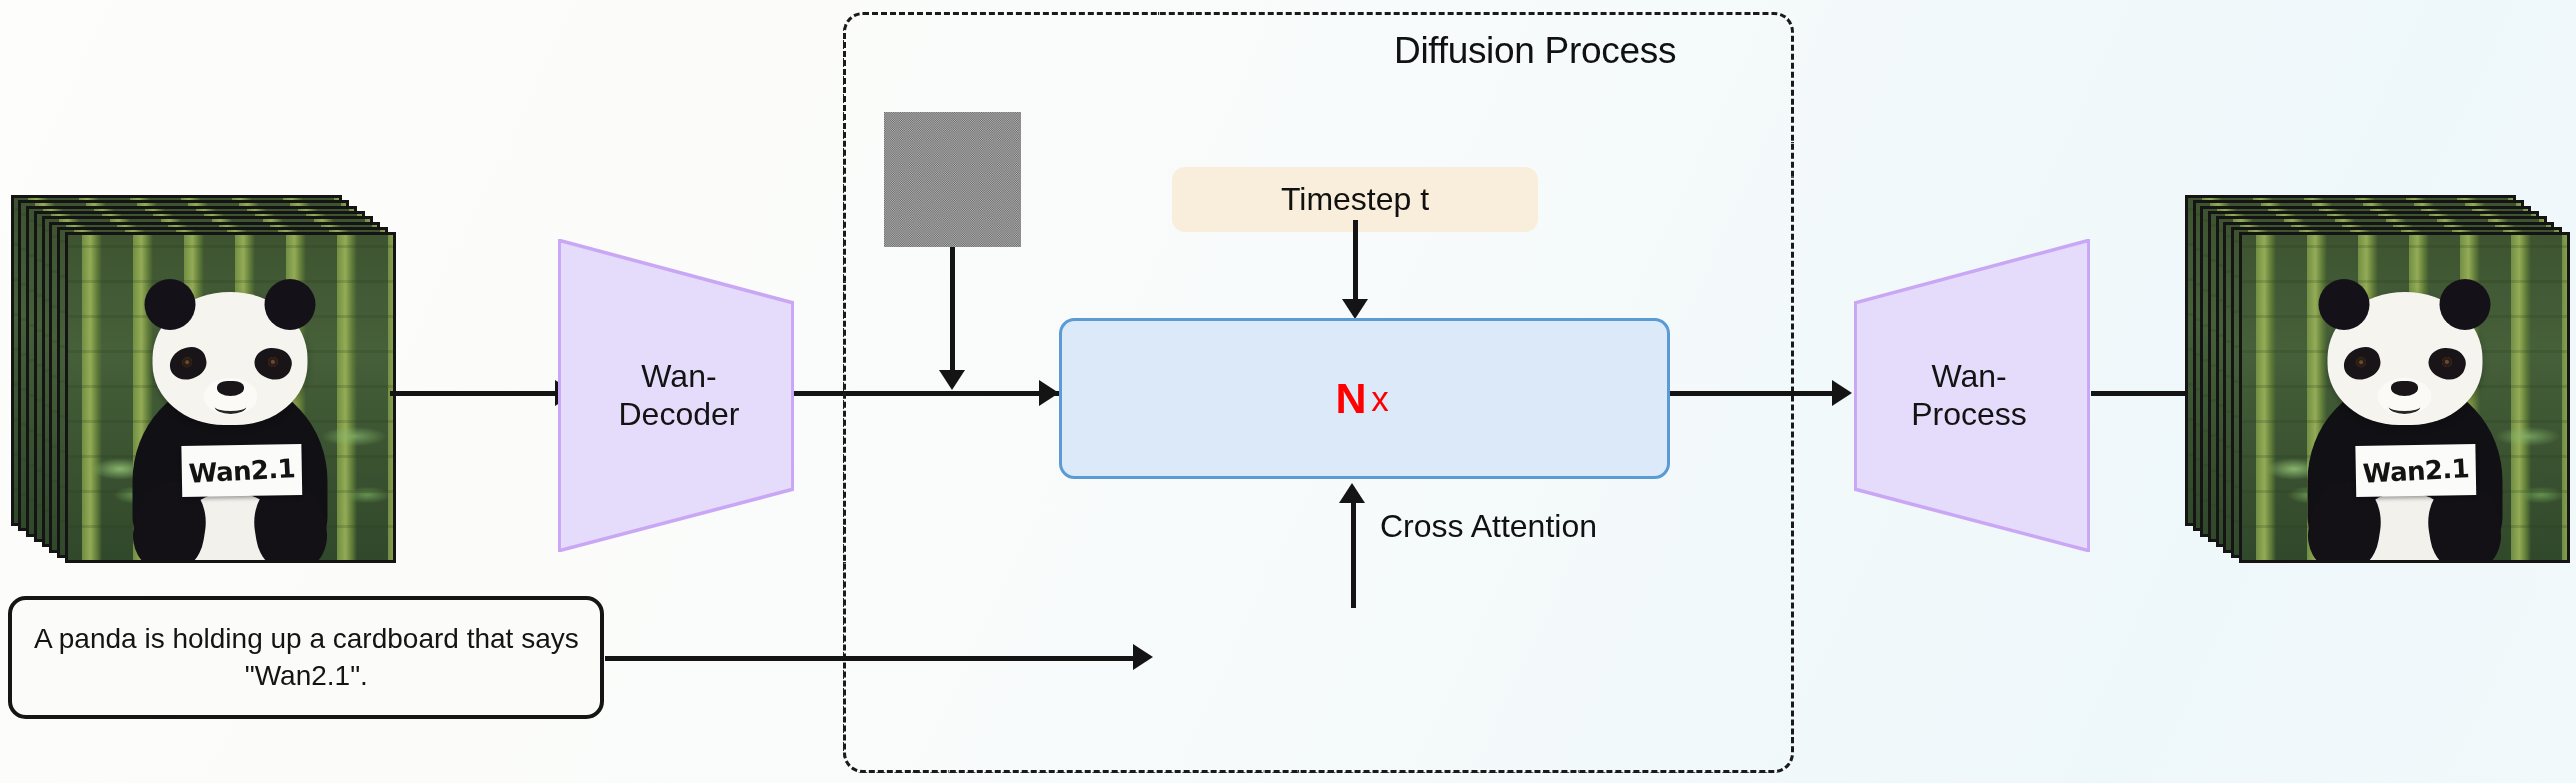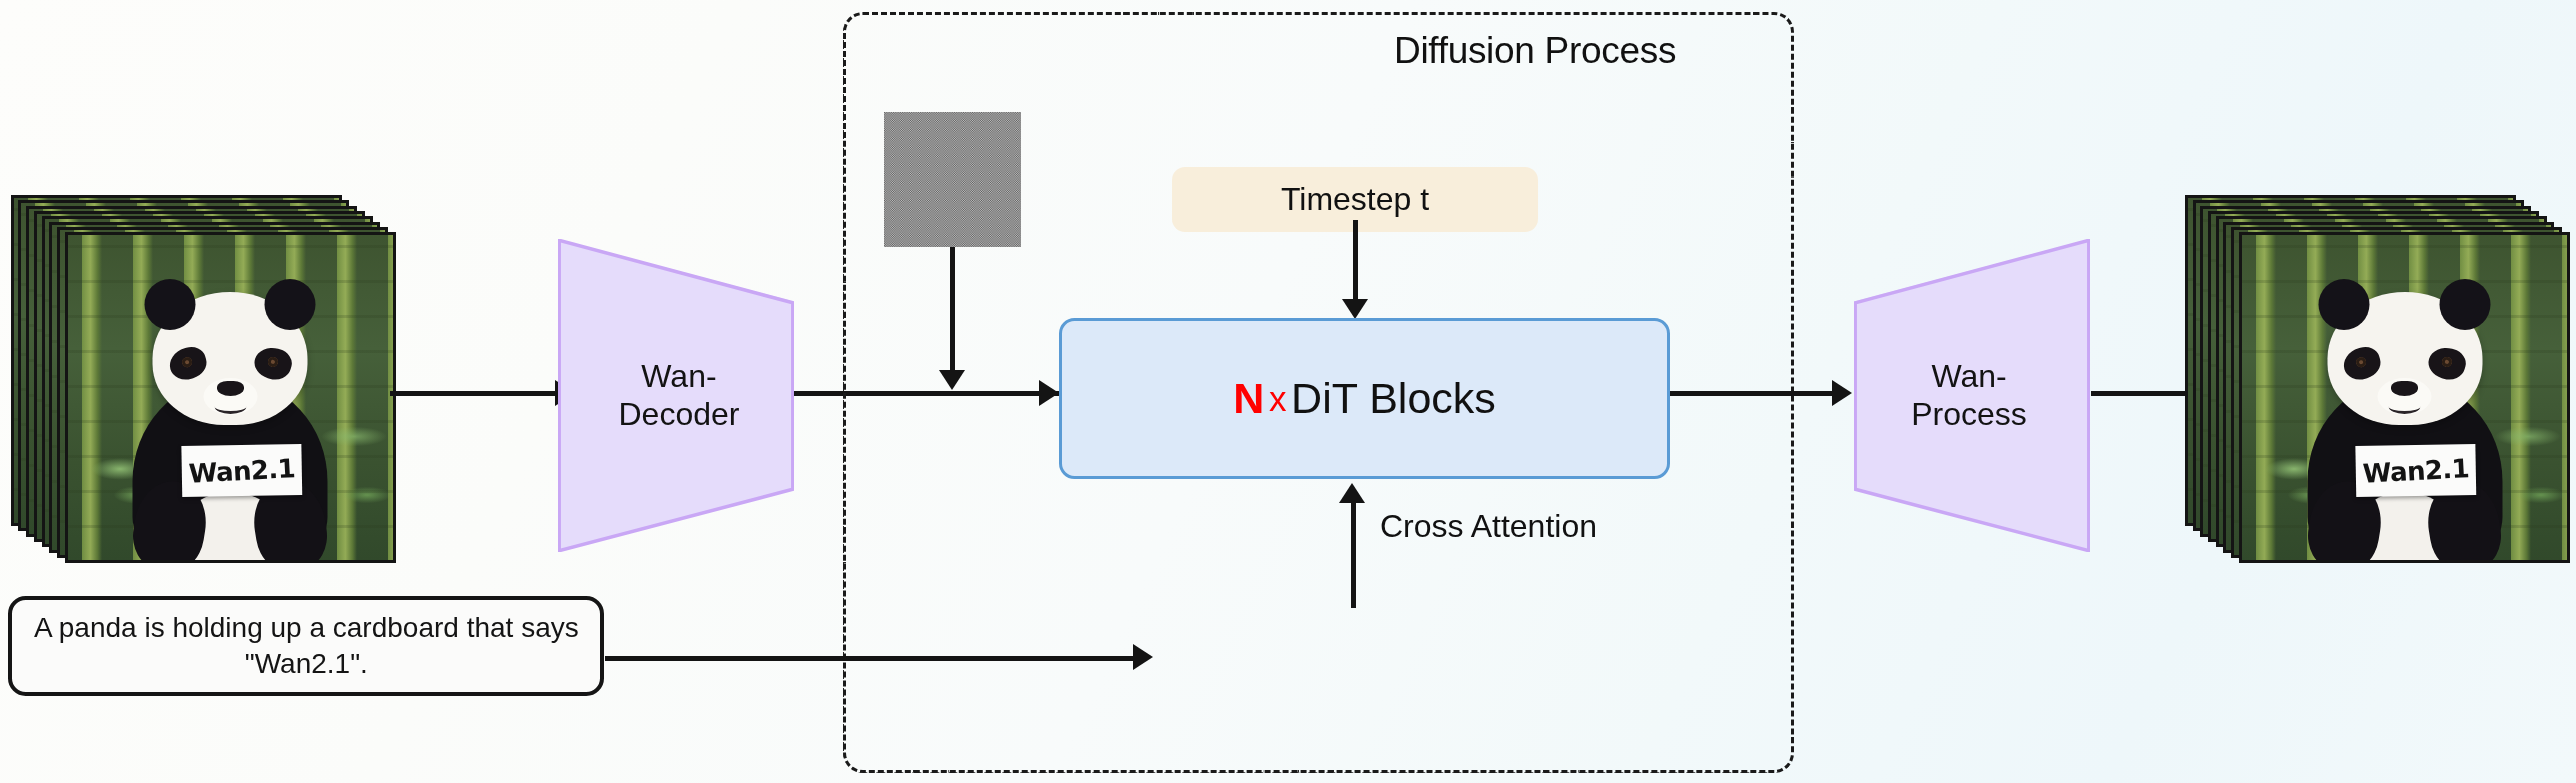--- a/index.html
+++ b/index.html
@@ -219,21 +219,21 @@
   }
   .dit-n { color:#ff0000; font-weight:700; }
   .dit-x { color:#ff0000; font-weight:400; font-size:35px; padding:0 4.7px;}
 
   
   .prompt {
     position: absolute;
     left: 8.3px;
     top: 596px;
     width: 596px;
-    height: 100px;
+    height: 123px;
     background: #fbfbfa;
     border: 4.1px solid #151515;
     border-radius: 17.7px;
     box-sizing: border-box;
     display: flex;
     align-items: center;
     justify-content: flex-start;
     text-align: center;
     font-size: 28px;
     line-height: 1.3;
@@ -379,21 +379,20 @@
 
   <div class="pbox timestep" style="left:1172px; top:131px; width:366px; height:65px;margin-top:36px;">
     <span>Timestep t</span>
   </div>
   <div class="v-line" style="left:1353px; top:220px; height:92px;"></div>
   <div class="arrow-d" style="left:1342px; top:299px;"></div>
 
   <div class="pbox dit" style="left:1059px; top:318px; width:611px; height:161px;">
     <span class="dit-n">N</span>
     <span class="dit-x">x</span>
-    <span>DiT Blocks</span>
   </div>
 
   <div class="h-line" style="left:1670px; top:391px; width:177px;"></div>
   <div class="arrow-r" style="left:1832px; top:380px;"></div>
 
   <div class="v-line" style="left:1351px; top:499px; height:109px;"></div>
   <div class="arrow-u" style="left:1339px; top:483px;"></div>
   <div class="label-ca" style="left:1380px; top:508px;">Cross Attention</div>
 
   <div class="prompt">

